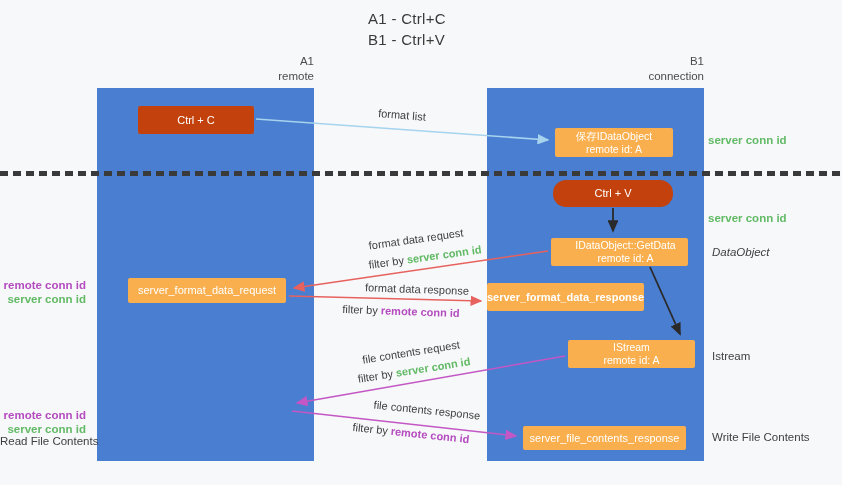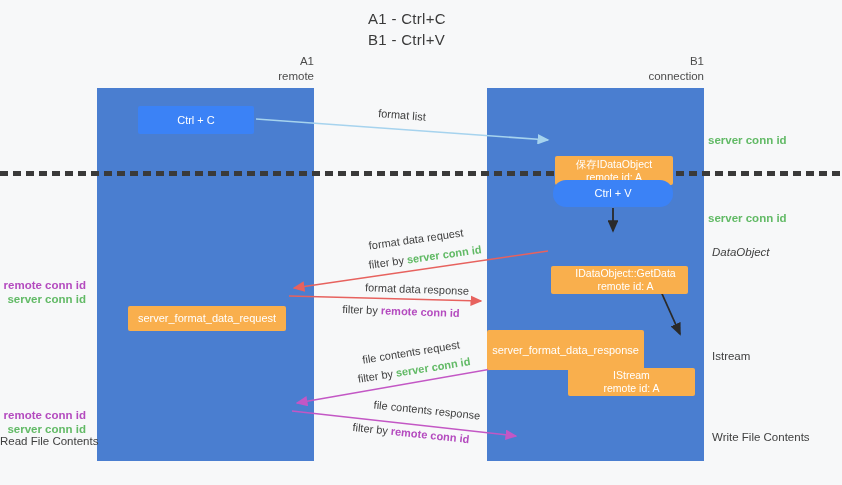--- a/index.html
+++ b/index.html
@@ -30,22 +30,22 @@
     background:repeating-linear-gradient(90deg,#3a3a3a 0 8px,transparent 8px 13px);
     z-index:2;
   }
   svg.arrows{left:0;top:0;z-index:2;}
   .node{
     z-index:3;
     display:flex;flex-direction:column;align-items:center;justify-content:center;
     color:#fff;font-size:11px;line-height:13px;text-align:center;
     border-radius:2px;
   }
-  .node-green{background:#3b82f6;}
-  .node-orange{background:#f9af4d;margin-top:28px;}
+  .node-green{background:#c2410c;}
+  .node-orange{background:#f9af4d;}
   .arrow-label{
     z-index:3;
     font-size:11px;color:#3f3f3f;white-space:nowrap;
     transform-origin:center;
   }
   .side-label{
     z-index:3;font-size:11.5px;color:#3f3f3f;white-space:nowrap;
   }
   .bold-green{color:#62ba66;font-weight:700;}
   .bold-purple{color:#b44bbf;font-weight:700;}
@@ -114,30 +114,33 @@
 
   <div class="abs node node-orange" style="left:551px;top:238px;width:125px;height:28px;font-size:10.5px;padding-left:12px;">
     <div>IDataObject::GetData</div>
     <div>remote id: A</div>
   </div>
 
   <div class="abs node node-orange" style="left:128px;top:278px;width:158px;height:25px;">
     <div>server_format_data_request</div>
   </div>
 
-  <div class="abs node node-orange" style="left:487px;top:302px;width:157px;height:40px;">
+  <div class="abs node node-orange" style="left:487px;top:283px;width:157px;height:28px;font-weight:bold;">
     <div>server_format_data_response</div>
   </div>
 
   <div class="abs node node-orange" style="left:568px;top:340px;width:127px;height:28px;font-size:10.5px;">
     <div>IStream</div>
     <div>remote id: A</div>
   </div>
 
 
+  <div class="abs node node-orange" style="left:523px;top:426px;width:163px;height:24px;">
+    <div>server_file_contents_response</div>
+  </div>
 
   <div class="abs arrow-label" style="left:402px;top:115px;transform:translate(-50%,-50%) rotate(4.5deg);">format list</div>
 
   <div class="abs arrow-label" style="left:416px;top:239px;transform:translate(-50%,-50%) rotate(-8deg);">format data request</div>
   <div class="abs arrow-label" style="left:425px;top:257px;transform:translate(-50%,-50%) rotate(-8deg);">
     <span>filter by </span><span class="bold-green">server conn id</span>
   </div>
 
   <div class="abs arrow-label" style="left:417px;top:289px;transform:translate(-50%,-50%) rotate(2deg);">format data response</div>
   <div class="abs arrow-label" style="left:401px;top:311px;transform:translate(-50%,-50%) rotate(2deg);">

